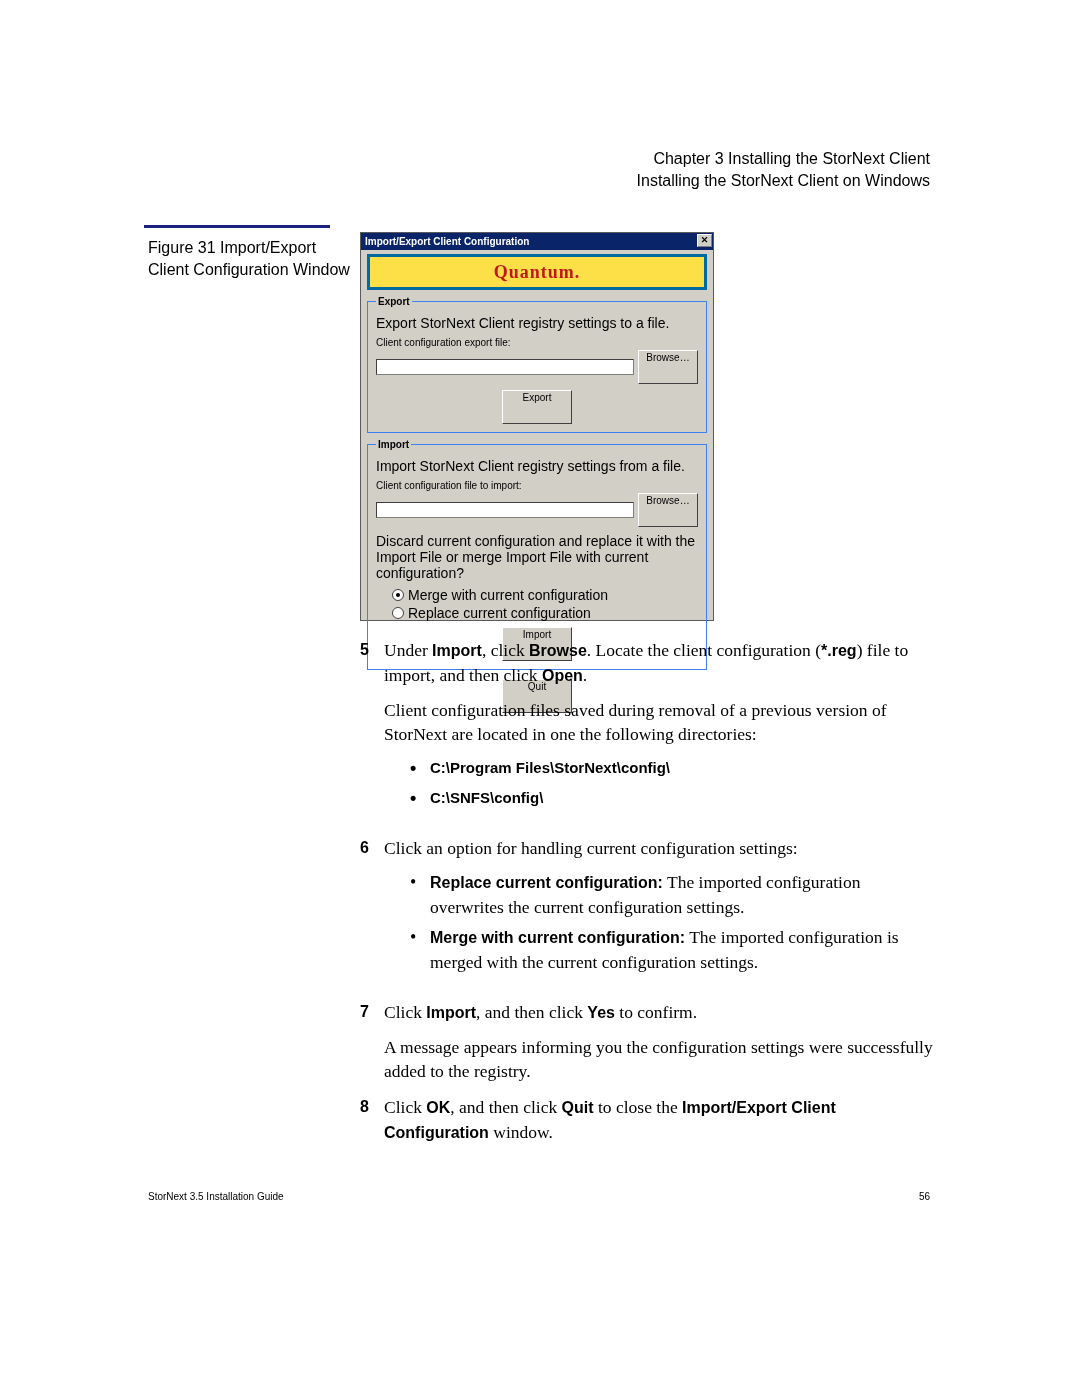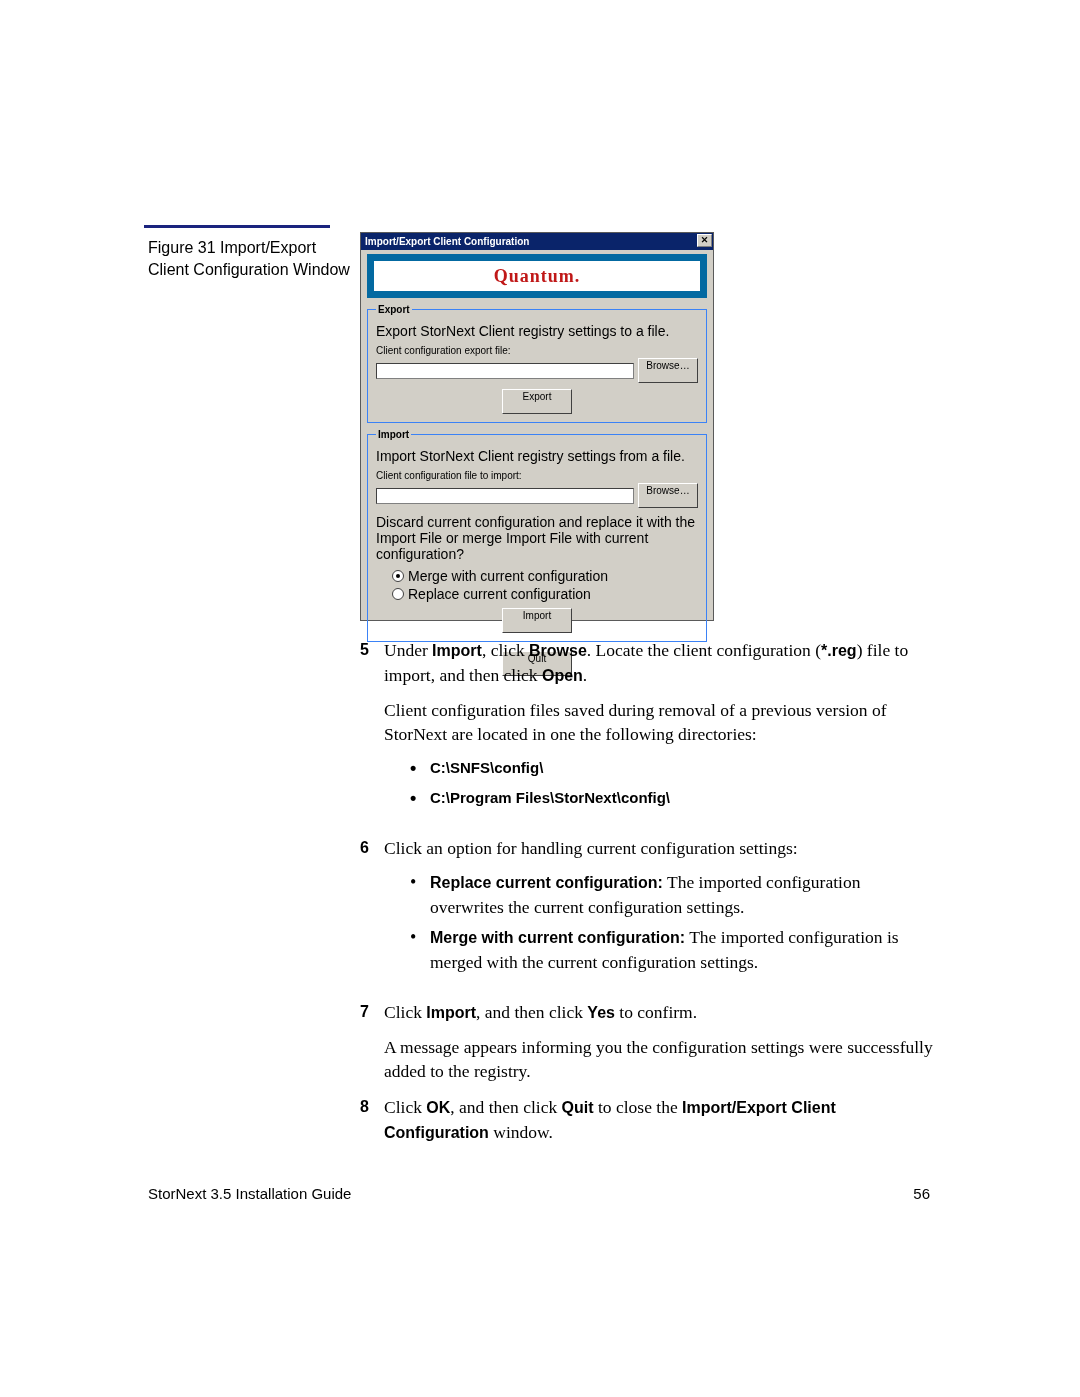--- a/index.html
+++ b/index.html
@@ -74,22 +74,22 @@
     border-left-color: #fff;
     font-size: 9px;
     line-height: 11px;
     text-align: center;
     color: #000;
     box-sizing: border-box;
   }
   .banner {
     margin: 4px 6px 6px 6px;
     height: 30px;
-    background: #ffffff;
-    border: 7px solid #0369a1;
+    background: #fde047;
+    border: 3px solid #0369a1;
     display: flex;
     align-items: center;
     justify-content: center;
   }
   .banner-text {
     font-family: Georgia, 'Times New Roman', serif;
     font-weight: bold;
     letter-spacing: 1px;
     font-size: 18px;
     color: #c01818;
@@ -123,21 +123,21 @@
   .textbox {
     flex: 1;
     height: 16px;
     background: #fff;
     border: 1px solid #808080;
     border-top-color: #404040;
     border-left-color: #404040;
     box-sizing: border-box;
   }
   .winbtn {
-    height: 25px;
+    height: 34px;
     min-width: 60px;
     background: #d2cfc7;
     border: 1px solid #404040;
     border-top-color: #fff;
     border-left-color: #fff;
     font-size: 10px;
     line-height: 14px;
     text-align: center;
     box-sizing: border-box;
     padding: 0 6px;
@@ -229,28 +229,32 @@
     font-weight: normal;
     font-size: 17.5px;
   }
   .footer {
     position: absolute;
     bottom: 195px;
     left: 148px;
     right: 150px;
     display: flex;
     justify-content: space-between;
-    font-size: 15px;
+    font-size: 10px;
   }
 </style>
 </head>
 <body>
 
 <div class="page">
 
+  <div class="header">
+    <div>Chapter 3  Installing the StorNext Client</div>
+    <div>Installing the StorNext Client on Windows</div>
+  </div>
 
   <div class="rule"></div>
 
   <div class="figure-caption">Figure 31  Import/Export Client Configuration Window</div>
 
   <div class="dialog">
     <div class="titlebar">
       <span>Import/Export Client Configuration</span>
       <span class="closebtn">✕</span>
     </div>
@@ -300,22 +304,22 @@
 
   <div class="copy">
 
     <div class="step">
       <div class="num">5</div>
       <div class="txt">
         <span>Under </span><span class="sans-b">Import</span><span>, click </span><span class="sans-b">Browse</span><span>. Locate the client configuration (</span><span class="sans-b">*.reg</span><span>) file to import, and then click </span><span class="sans-b">Open</span><span>.</span>
         <div style="height:10px"></div>
         <span>Client configuration files saved during removal of a previous version of StorNext are located in one the following directories:</span>
         <ul class="bullets sans">
+          <li>C:\Program Files\StorNext\config\</li>
           <li>C:\SNFS\config\</li>
-          <li>C:\Program Files\StorNext\config\</li>
         </ul>
       </div>
     </div>
 
     <div class="step">
       <div class="num">6</div>
       <div class="txt">
         <span>Click an option for handling current configuration settings:</span>
         <ul class="bullets sub">
           <li><span class="sans-b">Replace current configuration:</span><span> The imported configuration overwrites the current configuration settings.</span></li>

